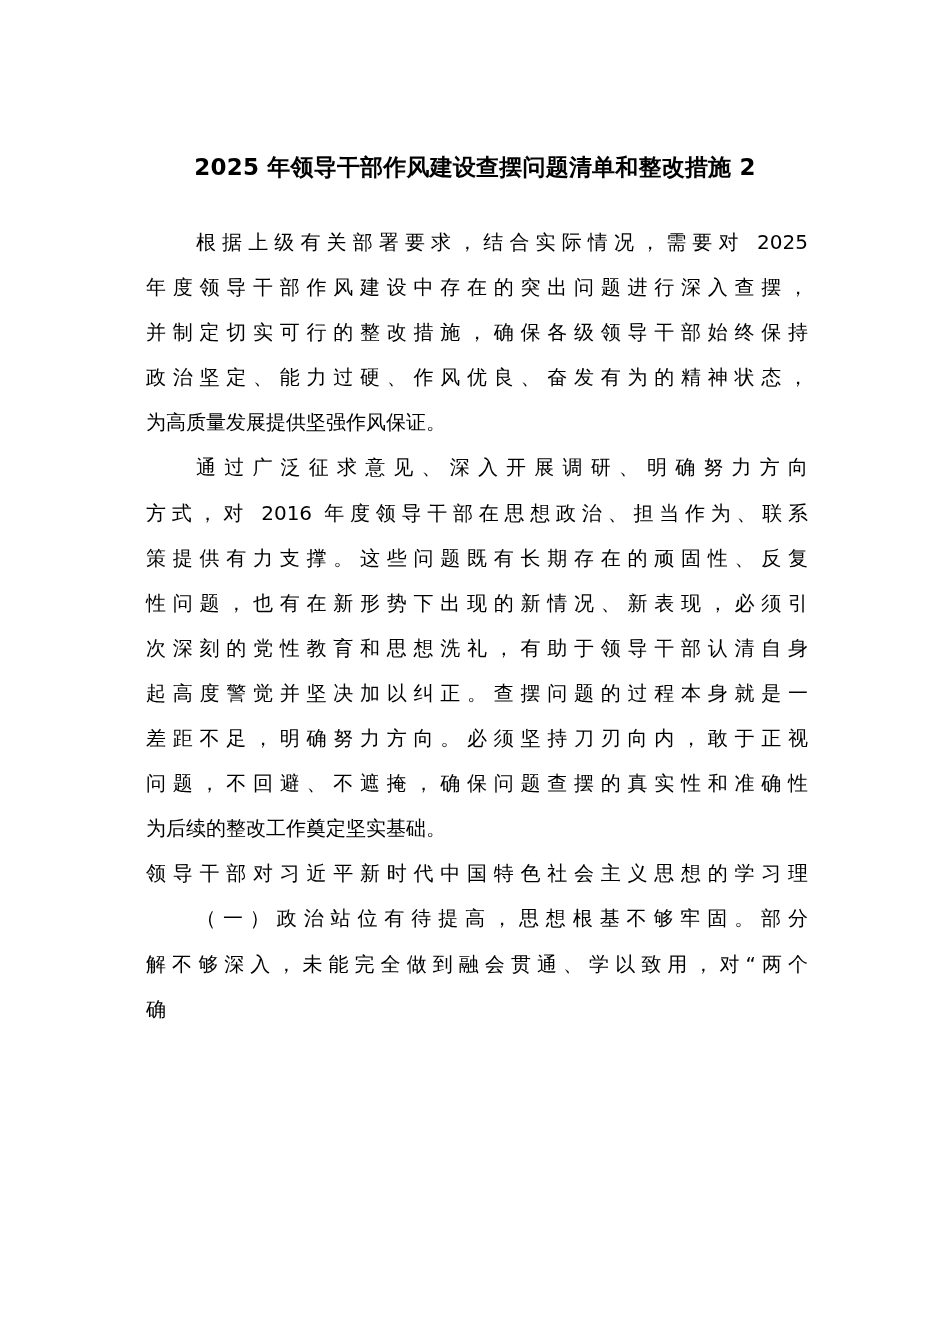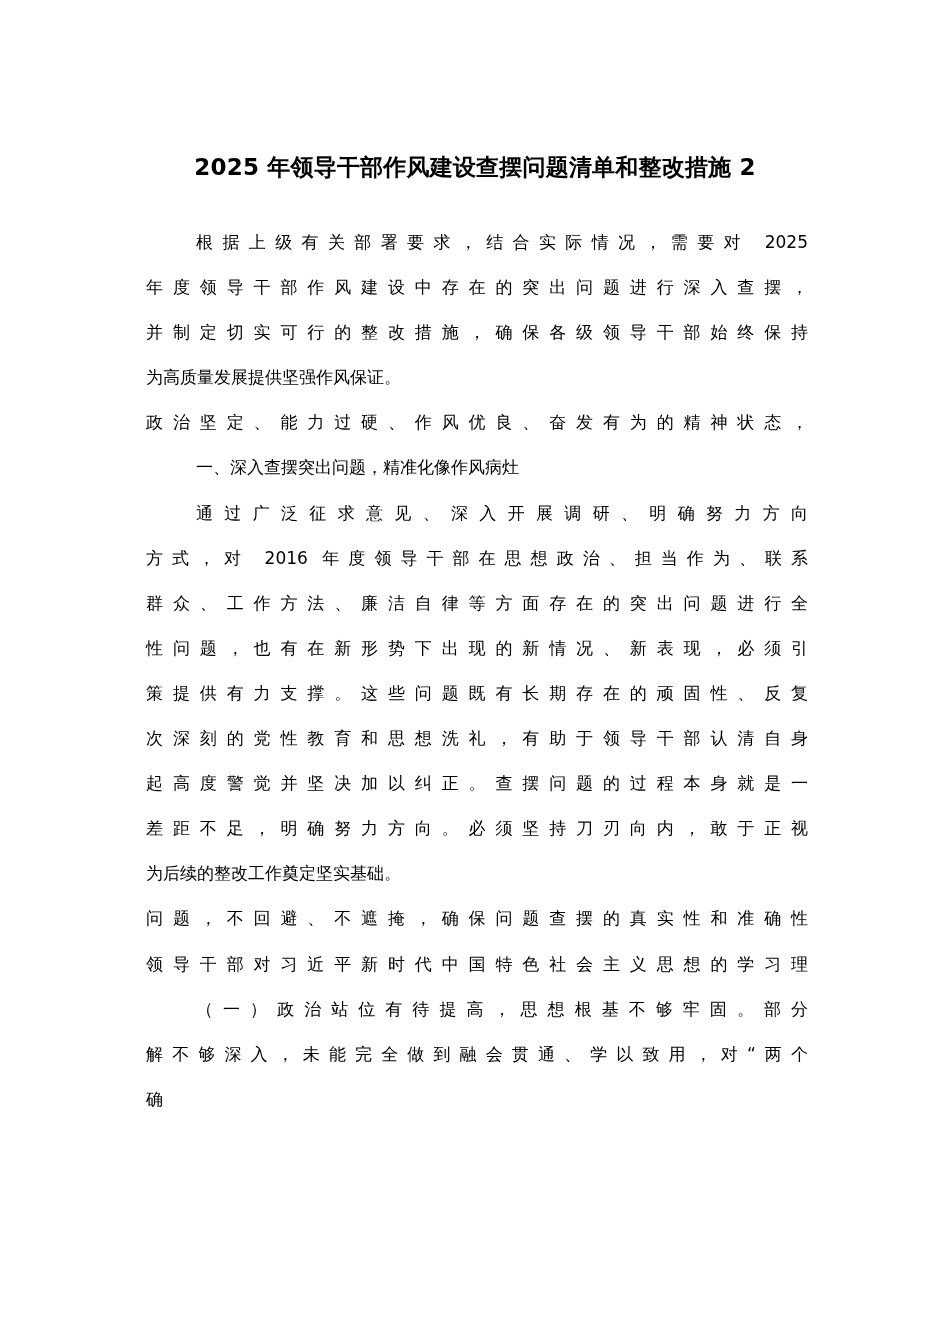--- a/index.html
+++ b/index.html
@@ -38,21 +38,21 @@
     .body-text {
       position: absolute;
       top: 220px;
       left: 146px;
       width: 662px;
     }
     .line {
       display: block;
       height: 45.1px;
       line-height: 45.1px;
-      font-size: 17px;
+      font-size: 20px;
       white-space: nowrap;
       text-align: justify;
       text-align-last: justify;
       letter-spacing: 0px;
     }
     .line.last {
       text-align-last: left;
     }
     .line.indent {
       padding-left: 50px;
@@ -64,39 +64,35 @@
 <div class="page">
 
   <div class="title">2025 年领导干部作风建设查摆问题清单和整改措施 2</div>
 
   <div class="body-text">
 
     <div>
       <span class="line indent">根据上级有关部署要求，结合实际情况，需要对 2025</span>
       <span class="line">年度领导干部作风建设中存在的突出问题进行深入查摆，</span>
       <span class="line">并制定切实可行的整改措施，确保各级领导干部始终保持</span>
+      <span class="line">政治坚定、能力过硬、作风优良、奋发有为的精神状态，</span>
       <span class="line last">为高质量发展提供坚强作风保证。</span>
-      <span class="line">政治坚定、能力过硬、作风优良、奋发有为的精神状态，</span>
     </div>
 
-    <div>
-      <span class="line indent last">一、深入查摆突出问题，精准化像作风病灶</span>
-    </div>
 
     <div>
       <span class="line indent">通过广泛征求意见、深入开展调研、明确努力方向</span>
       <span class="line">方式，对 2016 年度领导干部在思想政治、担当作为、联系</span>
-      <span class="line">群众、工作方法、廉洁自律等方面存在的突出问题进行全</span>
+      <span class="line">策提供有力支撑。这些问题既有长期存在的顽固性、反复</span>
       <span class="line">性问题，也有在新形势下出现的新情况、新表现，必须引</span>
-      <span class="line">策提供有力支撑。这些问题既有长期存在的顽固性、反复</span>
       <span class="line">次深刻的党性教育和思想洗礼，有助于领导干部认清自身</span>
       <span class="line">起高度警觉并坚决加以纠正。查摆问题的过程本身就是一</span>
       <span class="line">差距不足，明确努力方向。必须坚持刀刃向内，敢于正视</span>
+      <span class="line">问题，不回避、不遮掩，确保问题查摆的真实性和准确性</span>
       <span class="line last">为后续的整改工作奠定坚实基础。</span>
-      <span class="line">问题，不回避、不遮掩，确保问题查摆的真实性和准确性</span>
     </div>
 
     <div>
       <span class="line">领导干部对习近平新时代中国特色社会主义思想的学习理</span>
       <span class="line indent">（一）政治站位有待提高，思想根基不够牢固。部分</span>
       <span class="line">解不够深入，未能完全做到融会贯通、学以致用，对“两个</span>
       <span class="line last">确</span>
     </div>
 
   </div>

